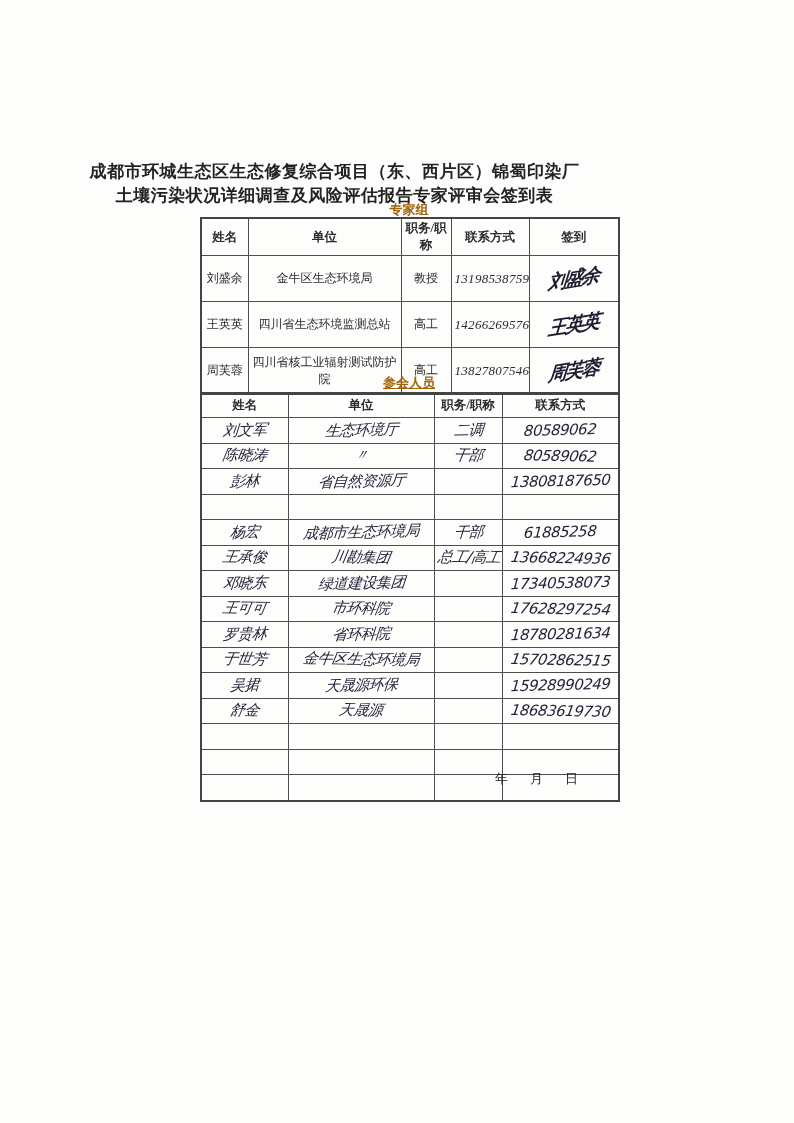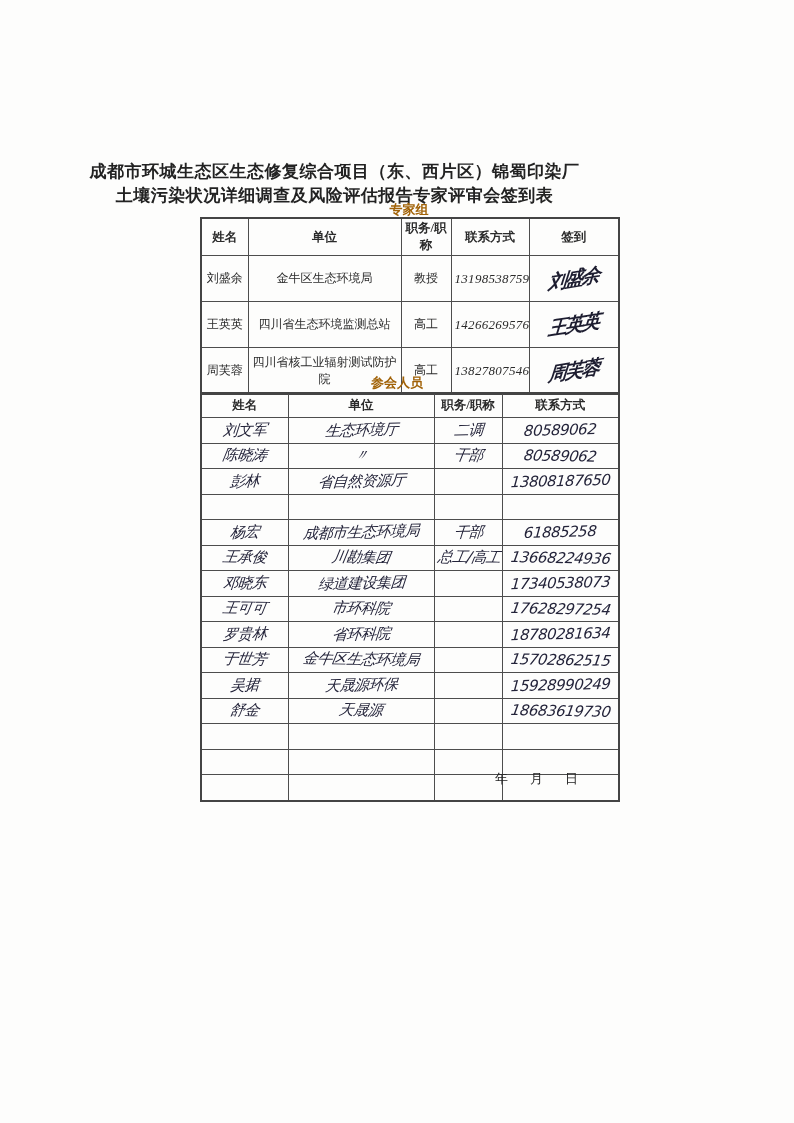--- a/index.html
+++ b/index.html
@@ -17,21 +17,21 @@
     text-align:center;font-weight:bold;color:#222;
   }
   .title-line1{font-size:17px;letter-spacing:0.5px;line-height:24px;}
   .title-line2{font-size:17px;letter-spacing:0.5px;line-height:24px;}
 
   .section-label{
     position:absolute;width:418px;text-align:center;
     font-size:13px;font-weight:bold;color:#a16207;
   }
   #experts-label{left:200px;top:201px;}
-  #participants-label{left:188px;top:374px;}
+  #participants-label{left:200px;top:374px;text-decoration:underline;}
 
   table.sheet-table{
     position:absolute;left:200px;width:418px;
     border-collapse:collapse;table-layout:fixed;
     background:transparent;
     border-radius:27px;
   }
   #experts-table{top:217px;}
   #participants-table{top:392px;}
   .sheet-table td,.sheet-table th{

